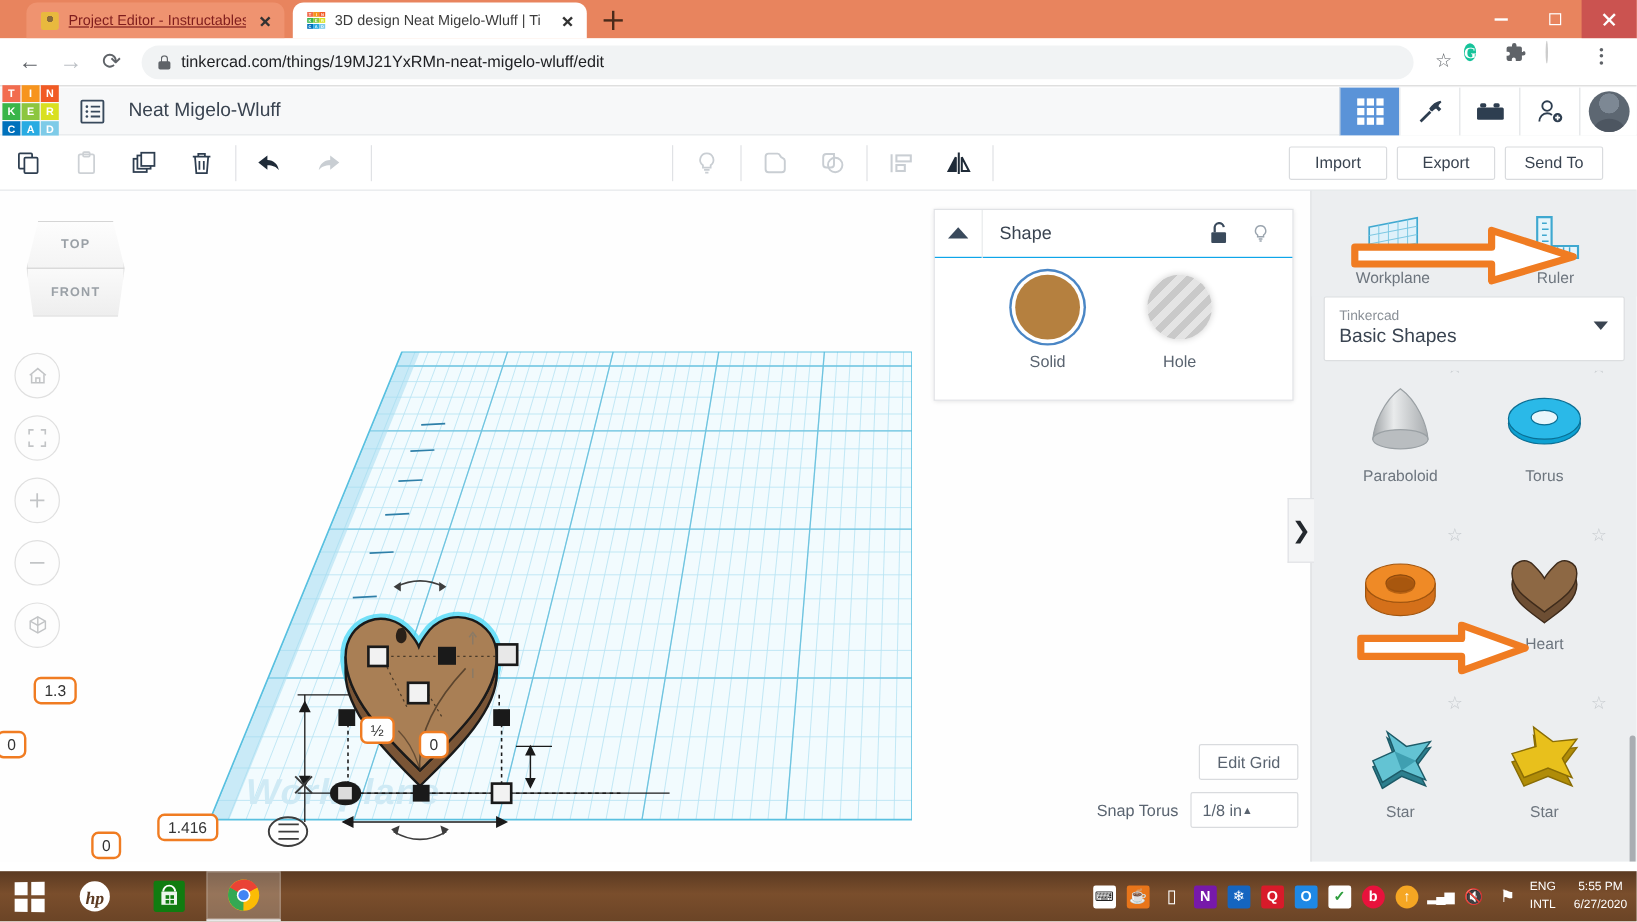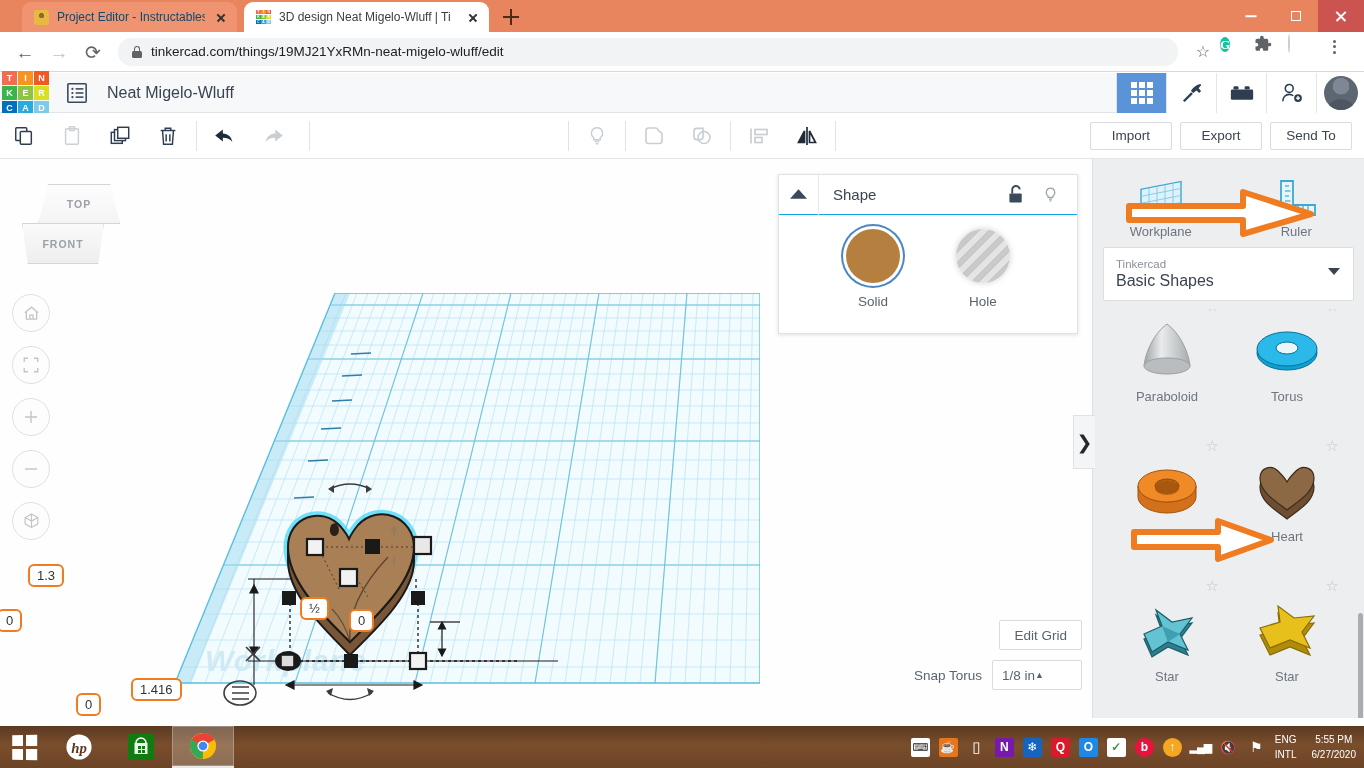--- a/index.html
+++ b/index.html
@@ -38,21 +38,21 @@
     font-size: 3.3px; line-height: 4.5px; text-align: center; color: #fff;
     font-weight: bold; font-family: "Liberation Sans", sans-serif;
   }
   .tl0{background:#f26c4f}.tl1{background:#f7941e}.tl2{background:#f15a24}
   .tl3{background:#39b54a}.tl4{background:#8cc63f}.tl5{background:#d9e021}
   .tl6{background:#0071bc}.tl7{background:#29abe2}.tl8{background:#7ecbe8}
   .tab-title {
     font-size: 12px; color: #3c3c3c; white-space: nowrap; overflow: hidden;
     flex: 1; text-overflow: clip;
   }
-  .tab.inactive .tab-title { color: #0c4a6e; }
+  .tab.inactive .tab-title { color: #7f1d1d; text-decoration: underline; }
   .tab-close {
     width: 16px; height: 16px; flex: 0 0 16px; position: relative; cursor: pointer;
   }
   .tab-close::before, .tab-close::after {
     content: ""; position: absolute; left: 3px; top: 7.5px; width: 10px; height: 1.6px;
     background: #333;
   }
   .tab-close::before { transform: rotate(45deg); }
   .tab-close::after  { transform: rotate(-45deg); }
   .newtab {
@@ -155,37 +155,37 @@
   .tc-toolbar {
     position: absolute; top: 113px; left: 0; width: 1364px; height: 46px;
     background: #fff; border-bottom: 1px solid #e2e4e6;
     display: flex; align-items: center;
   }
   .tb-btn {
     width: 48px; height: 46px; display: flex; align-items: center; justify-content: center;
     cursor: pointer;
   }
   .tb-sep { width: 1px; height: 30px; background: #e0e2e5; margin: 0 4px; }
-  .tb-right { margin-left: auto; display: flex; gap: 8px; padding-right: 12px; align-items: center; }
+  .tb-right { margin-left: auto; display: flex; gap: 8px; padding-right: 28px; align-items: center; }
   .tb-action {
     height: 28px; min-width: 82px; padding: 0 14px; border: 1px solid #d9dbde;
     background: #fff; font-size: 13.5px; color: #3a4451; border-radius: 2px;
     display: flex; align-items: center; justify-content: center; cursor: pointer;
   }
 
   
   .canvas {
     position: absolute; top: 159px; left: 0; width: 1092px; height: 559px;
     background: #fefefe; overflow: hidden;
   }
 
   
   .viewcube { position: absolute; left: 22px; top: 25px; width: 82px; height: 78px; }
   .vc-top {
-    position: absolute; left: 16px; top: 0; width: 82px; height: 40px;
+    position: absolute; left: 0; top: 0; width: 82px; height: 40px;
     background: linear-gradient(#fdfdfd, #f4f4f4);
     border: 1px solid #d5d5d5;
     clip-path: polygon(12% 0%, 88% 0%, 100% 100%, 0% 100%);
     display: flex; align-items: center; justify-content: center;
   }
   .vc-front {
     position: absolute; left: 0; top: 39px; width: 82px; height: 41px;
     background: linear-gradient(#fafafa, #eeeeee);
     border: 1px solid #d5d5d5;
     clip-path: polygon(0% 0%, 100% 0%, 93% 100%, 7% 100%);

